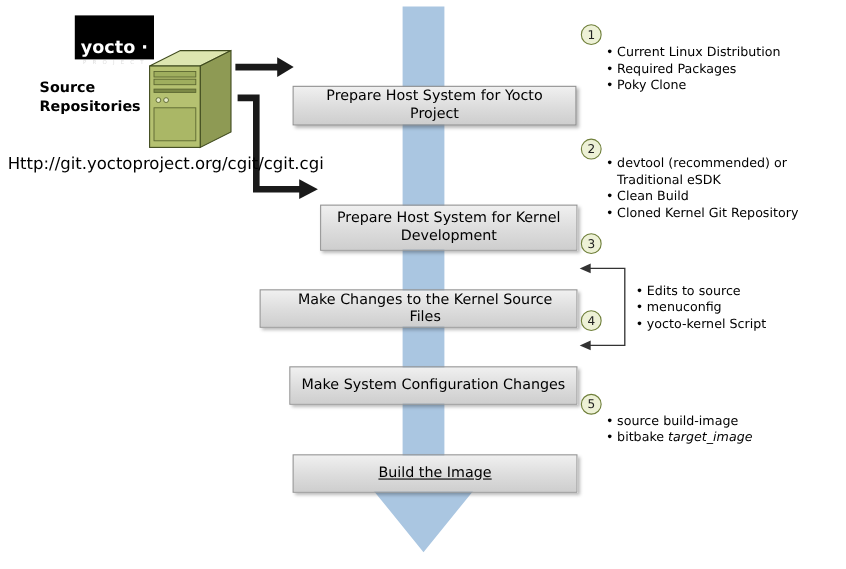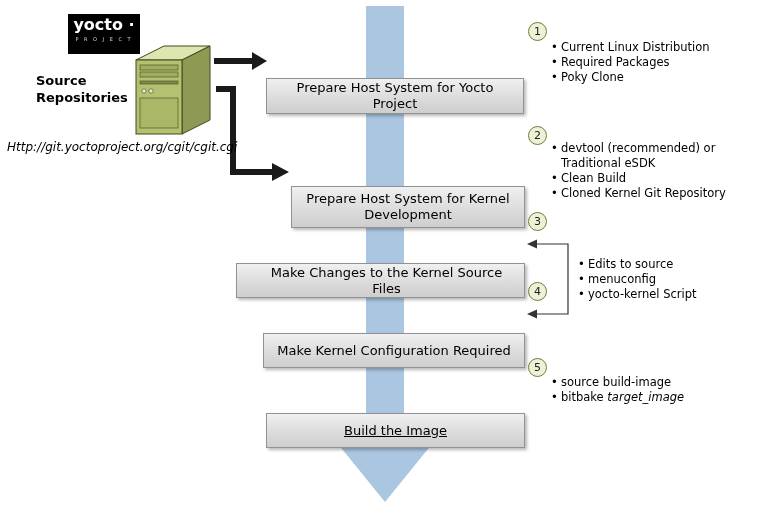--- a/index.html
+++ b/index.html
@@ -29,26 +29,26 @@
 
   .bullets { position:absolute; z-index:3; font-size:11.5px; color:#000; line-height:15px; }
   .bi { position:relative; padding-left:11px; white-space:pre-line; }
   .bi::before { content:"\2022"; position:absolute; left:1px; top:0; }
   .it { font-style:italic; }
 
   .logo {
     position:absolute; left:68px; top:14px; width:72px; height:40px;
     background:#000; z-index:2; color:#fff; text-align:center;
   }
-  .logo-brand { font-size:16px; font-weight:bold; margin-top:1px; }
+  .logo-brand { font-size:16px; font-weight:bold; margin-top:19px; }
   .logo-sub { font-size:5px; letter-spacing:2px; color:#dddddd; margin-top:2px; }
 
   .src-title { position:absolute; left:36px; top:72px; z-index:2;
     font-weight:bold; font-size:13px; line-height:17px; white-space:pre-line; color:#000; }
-  .src-url { position:absolute; left:7px; top:140px; z-index:2; font-size:12px; color:#000;font-style:italic; }
+  .src-url { position:absolute; left:7px; top:140px; z-index:2; font-size:15px; color:#000; }
 
   .server { position:absolute; left:128px; top:34px; z-index:2; }
 </style>
 </head>
 <body>
 
 <div class="canvas">
 
   <svg class="layer" width="769" height="517" viewBox="0 0 769 517">
 
@@ -82,21 +82,21 @@
     <rect x="12" y="64" width="38" height="30" fill="#aab766" stroke="#5a6530" stroke-width="0.8"></rect>
   </svg>
 
   <div class="src-title">Source
 Repositories</div>
   <div class="src-url">Http://git.yoctoproject.org/cgit/cgit.cgi</div>
 
   <div class="box" style="left:266px; top:42px; width:258px; height:36px;">Prepare Host System for Yocto Project</div>
   <div class="box" style="left:291px; top:150px; width:234px; height:42px;">Prepare Host System for Kernel Development</div>
   <div class="box" style="left:236px; top:227px; width:289px; height:35px;padding-left:20px;">Make Changes to the Kernel Source Files</div>
-  <div class="box" style="left:263px; top:297px; width:262px; height:35px;">Make Kernel Configuration Required</div>
+  <div class="box" style="left:263px; top:297px; width:262px; height:35px;">Make System Configuration Changes</div>
   <div class="box" style="left:266px; top:377px; width:259px; height:35px;text-decoration:underline;">Build the Image</div>
 
   <div class="badge" style="left:528px; top:22px;">1</div>
   <div class="badge" style="left:528px; top:126px;">2</div>
   <div class="badge" style="left:528px; top:212px;">3</div>
   <div class="badge" style="left:528px; top:282px;">4</div>
   <div class="badge" style="left:528px; top:358px;">5</div>
 
   <div class="bullets" style="left:550px; top:40px; width:200px;">
     <div class="bi">Current Linux Distribution</div>

